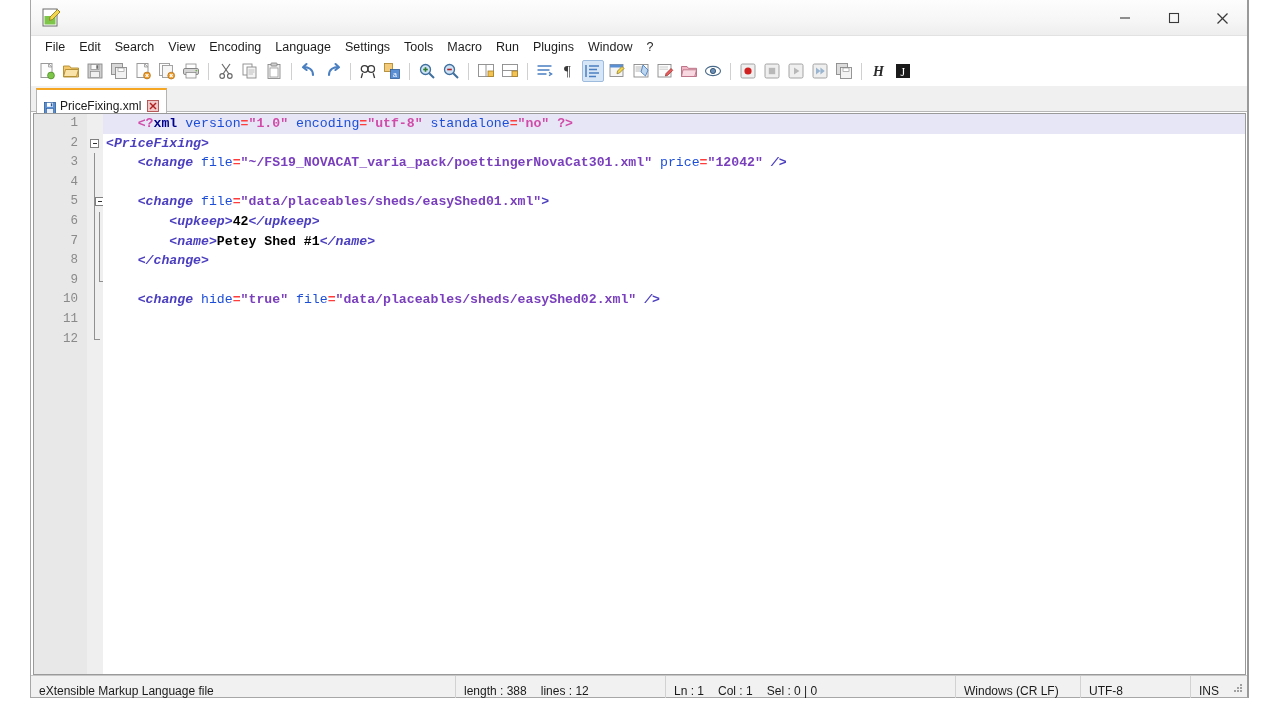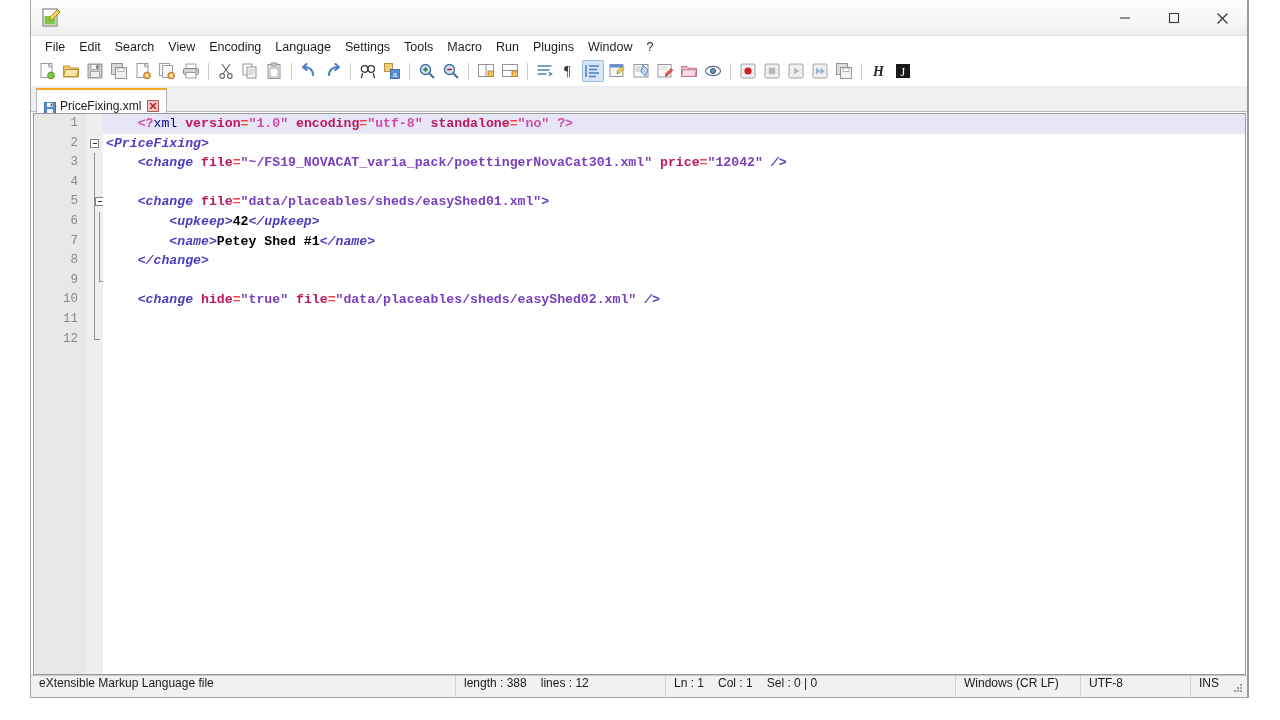--- a/index.html
+++ b/index.html
@@ -211,22 +211,22 @@
     text-align: right;
     padding-right: 9px;
     font-family: "Liberation Mono", "DejaVu Sans Mono", monospace;
     font-size: 12.5px;
     color: #8a8a8a;
     box-sizing: border-box;
   }
 
   
   .s-pi      { color: #d14ba8; font-weight: bold; }   
-  .s-pin     { color: #00008b; font-weight: normal; }   
-  .s-attr    { color: #be185d; font-weight: bold; }   
+  .s-pin     { color: #00008b; font-weight: bold; }   
+  .s-attr    { color: #1d4ed8; font-weight: normal; }   
   .s-val     { color: #7a3fbd; font-weight: bold; }   
   .s-tag     { color: #4b3fbf; font-weight: bold; font-style: italic; }   
   .s-text    { color: #000000; font-weight: bold; }   
   .s-eq      { color: #ff3c3c; font-weight: bold; }
 
   
   .fold-box {
     position: absolute;
     left: 3px;
     width: 9px; height: 9px;
@@ -262,21 +262,21 @@
     border-top: 1px solid #c6c6c6;
     box-sizing: border-box;
     display: flex;
     align-items: center;
     font-size: 12px;
     color: #1a1a1a;
   }
   .sb-cell {
     height: 22px;
     display: flex;
-    align-items: flex-start;
+    align-items: flex-end;
     padding-left: 8px;
     border-right: 1px solid #d2d2d2;
     box-sizing: border-box;
     white-space: nowrap;
     font-family: "Liberation Sans", sans-serif;
   }
   .sb-doctype { width: 425px; }
   .sb-length  { width: 210px; }
   .sb-pos     { width: 290px; }
   .sb-eol     { width: 125px; }

